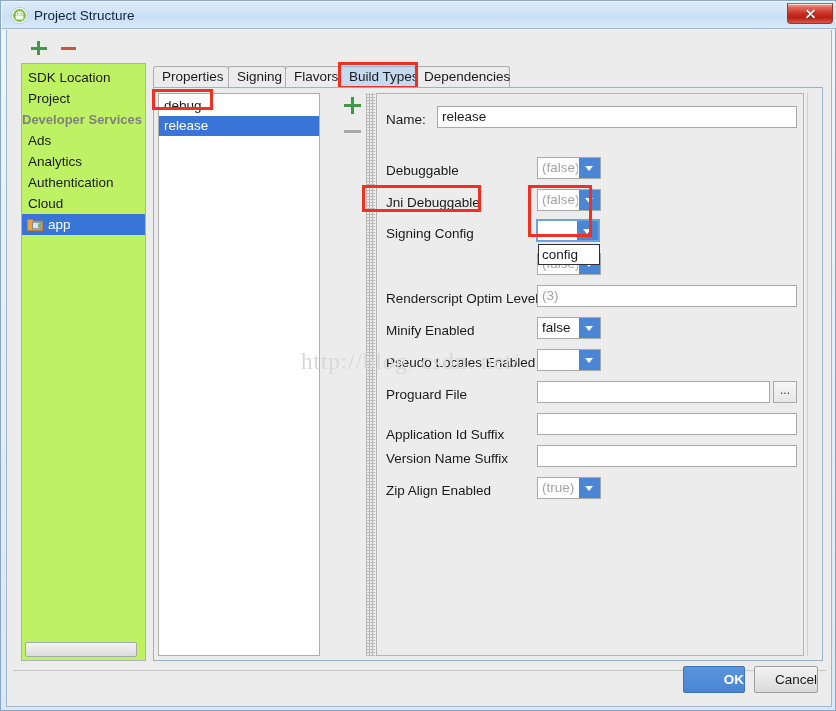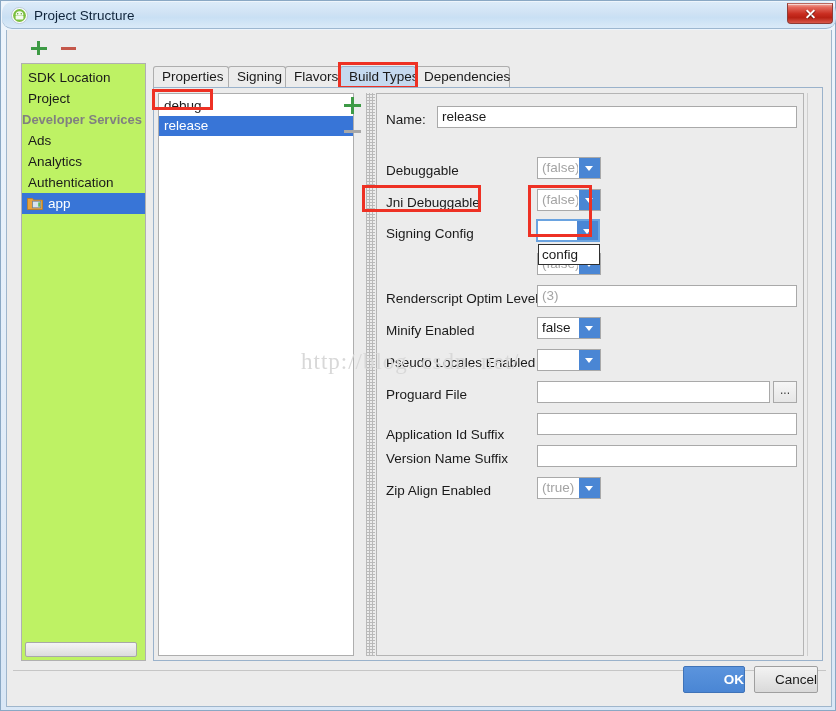--- a/index.html
+++ b/index.html
@@ -27,21 +27,20 @@
     border: 1px solid #8aa8c4;
     background: linear-gradient(180deg, #eef5fc 0%, #d9e7f6 100%);
   }
   .titlebar {
     position: absolute;
     left: 1px; top: 1px;
     width: 834px; height: 27px;
     box-sizing: border-box;
     background: linear-gradient(180deg, #dcebf9 0%, #cfe2f4 45%, #c9e0f4 60%, #daeaf8 100%);
     border-bottom: 1px solid #9db7d0;
-    border-radius: 10px;
   }
   .title-icon {
     position: absolute;
     left: 9px; top: 5px;
     width: 17px; height: 17px;
   }
   .title-text {
     position: absolute;
     left: 32px; top: 4px;
     font-size: 13.5px;
@@ -206,21 +205,21 @@
     left: 146px; top: 57px;
     width: 670px; height: 574px;
     box-sizing: border-box;
     background: #ececec;
     border: 1px solid #9ab2cb;
   }
 
   .list-panel {
     position: absolute;
     left: 4px; top: 5px;
-    width: 196px; height: 563px;
+    width: 162px; height: 563px;
     box-sizing: border-box;
     background: #ffffff;
     border: 1px solid #aeaeae;
     overflow: hidden;
   }
   .list-row {
     height: 20px;
     line-height: 20px;
     padding-left: 5px;
     font-size: 13.5px;
@@ -456,20 +455,23 @@
         </div>
         <div class="side-item">
           <span>Ads</span>
         </div>
         <div class="side-item">
           <span>Analytics</span>
         </div>
         <div class="side-item">
           <span>Authentication</span>
         </div>
+        <div class="side-item">
+          <span>Cloud</span>
+        </div>
         <div class="side-item module selected">
           <span class="module-icon">
             <svg width="16" height="15" viewBox="0 0 16 15">
               <path d="M0.5 2.5 h5 l1.2 1.6 h8.8 v9.4 h-15 z" fill="#e8a33d" stroke="#c07f1c" stroke-width="0.8"></path>
               <rect x="5.5" y="5.2" width="8.2" height="6.6" fill="#d8e4ef" stroke="#6d8196" stroke-width="0.8"></rect>
               <rect x="11.2" y="6.4" width="2" height="4.3" fill="#5cb85c"></rect>
             </svg>
           </span>
           <span>app</span>
         </div>

